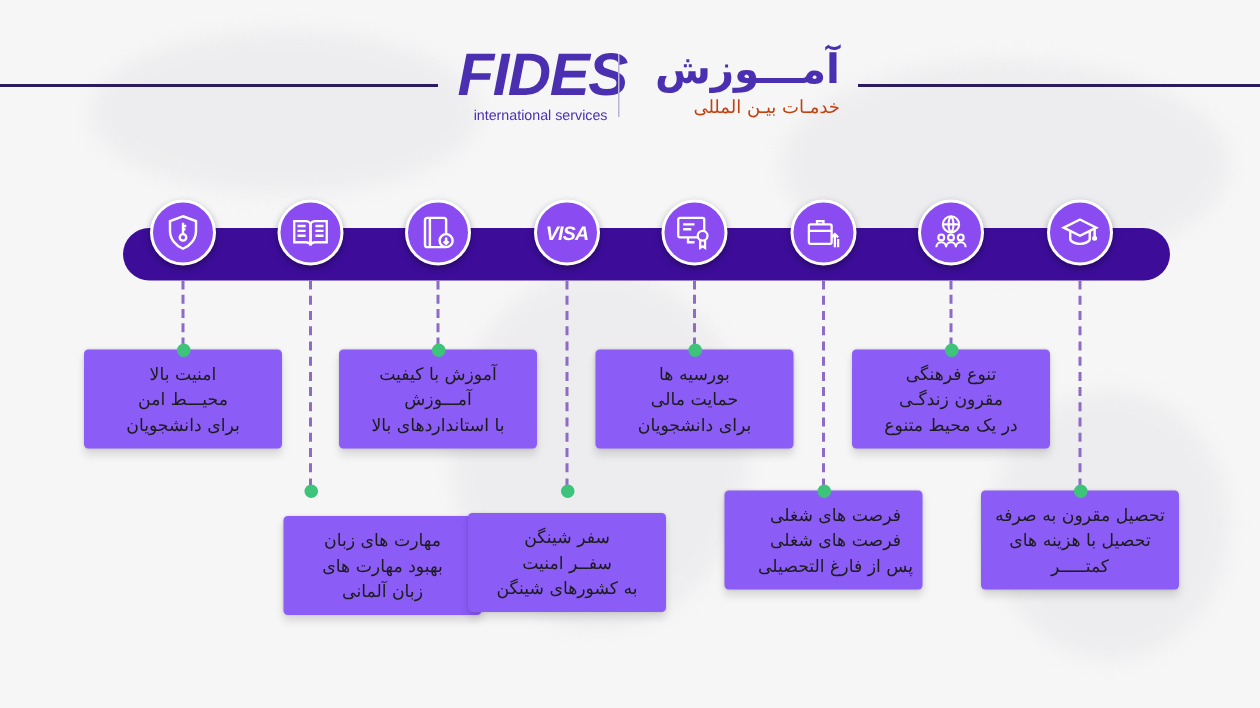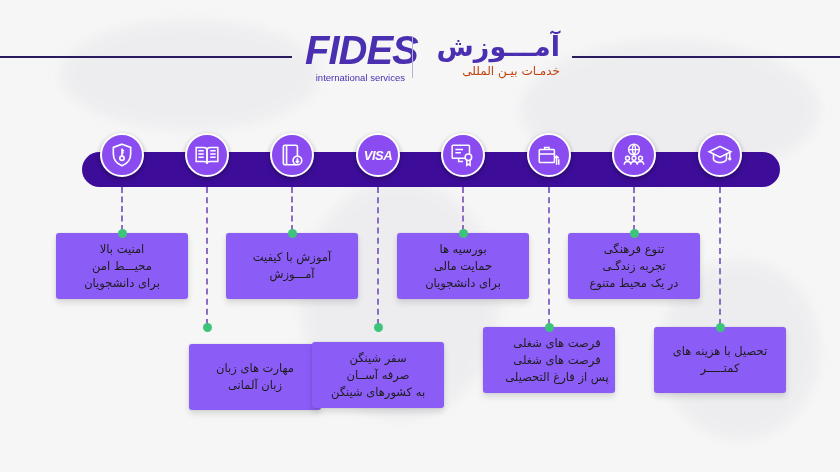--- a/index.html
+++ b/index.html
@@ -161,47 +161,50 @@
 <div class="connector" style="left:633px;top:187px;height:44px;"></div>
 <div class="connector" style="left:719px;top:187px;height:138px;"></div>
 
 <div class="card" style="left:56px;top:233px;">
   <div class="card-line">امنیت بالا</div>
   <div class="card-line">محیـــط امن</div>
   <div class="card-line">برای دانشجویان</div>
 </div>
 <div class="card" style="left:141px;top:344px;margin-left:48px;">
   <div class="card-line">مهارت های زبان</div>
+  <div class="card-line">بهبود مهارت های</div>
   <div class="card-line">زبان آلمانی</div>
 </div>
 <div class="card" style="left:226px;top:233px;">
   <div class="card-line">آموزش با کیفیت</div>
   <div class="card-line">آمـــوزش</div>
+  <div class="card-line">با استانداردهای بالا</div>
 </div>
 <div class="card" style="left:312px;top:327px;margin-top:15px;">
   <div class="card-line">سفر شینگن</div>
-  <div class="card-line">صرفه آســان</div>
+  <div class="card-line">سفــر امنیت</div>
   <div class="card-line">به کشورهای شینگن</div>
 </div>
 <div class="card" style="left:397px;top:233px;">
   <div class="card-line">بورسیه ها</div>
   <div class="card-line">حمایت مالی</div>
   <div class="card-line">برای دانشجویان</div>
 </div>
 <div class="card" style="left:483px;top:327px;padding-left:20px;">
   <div class="card-line">فرصت های شغلی</div>
   <div class="card-line">فرصت های شغلی</div>
   <div class="card-line">پس از فارغ التحصیلی</div>
 </div>
 <div class="card" style="left:568px;top:233px;">
   <div class="card-line">تنوع فرهنگی</div>
-  <div class="card-line">تجربه زندگـی</div>
+  <div class="card-line">مقرون زندگـی</div>
   <div class="card-line">در یک محیط متنوع</div>
 </div>
 <div class="card" style="left:654px;top:327px;">
+  <div class="card-line">تحصیل مقرون به صرفه</div>
   <div class="card-line">تحصیل با هزینه های</div>
   <div class="card-line">کمتـــــر</div>
 </div>
 
 <div class="dot" style="left:118px;top:229px;"></div>
 <div class="dot" style="left:203px;top:323px;"></div>
 <div class="dot" style="left:288px;top:229px;"></div>
 <div class="dot" style="left:374px;top:323px;"></div>
 <div class="dot" style="left:459px;top:229px;"></div>
 <div class="dot" style="left:545px;top:323px;"></div>

